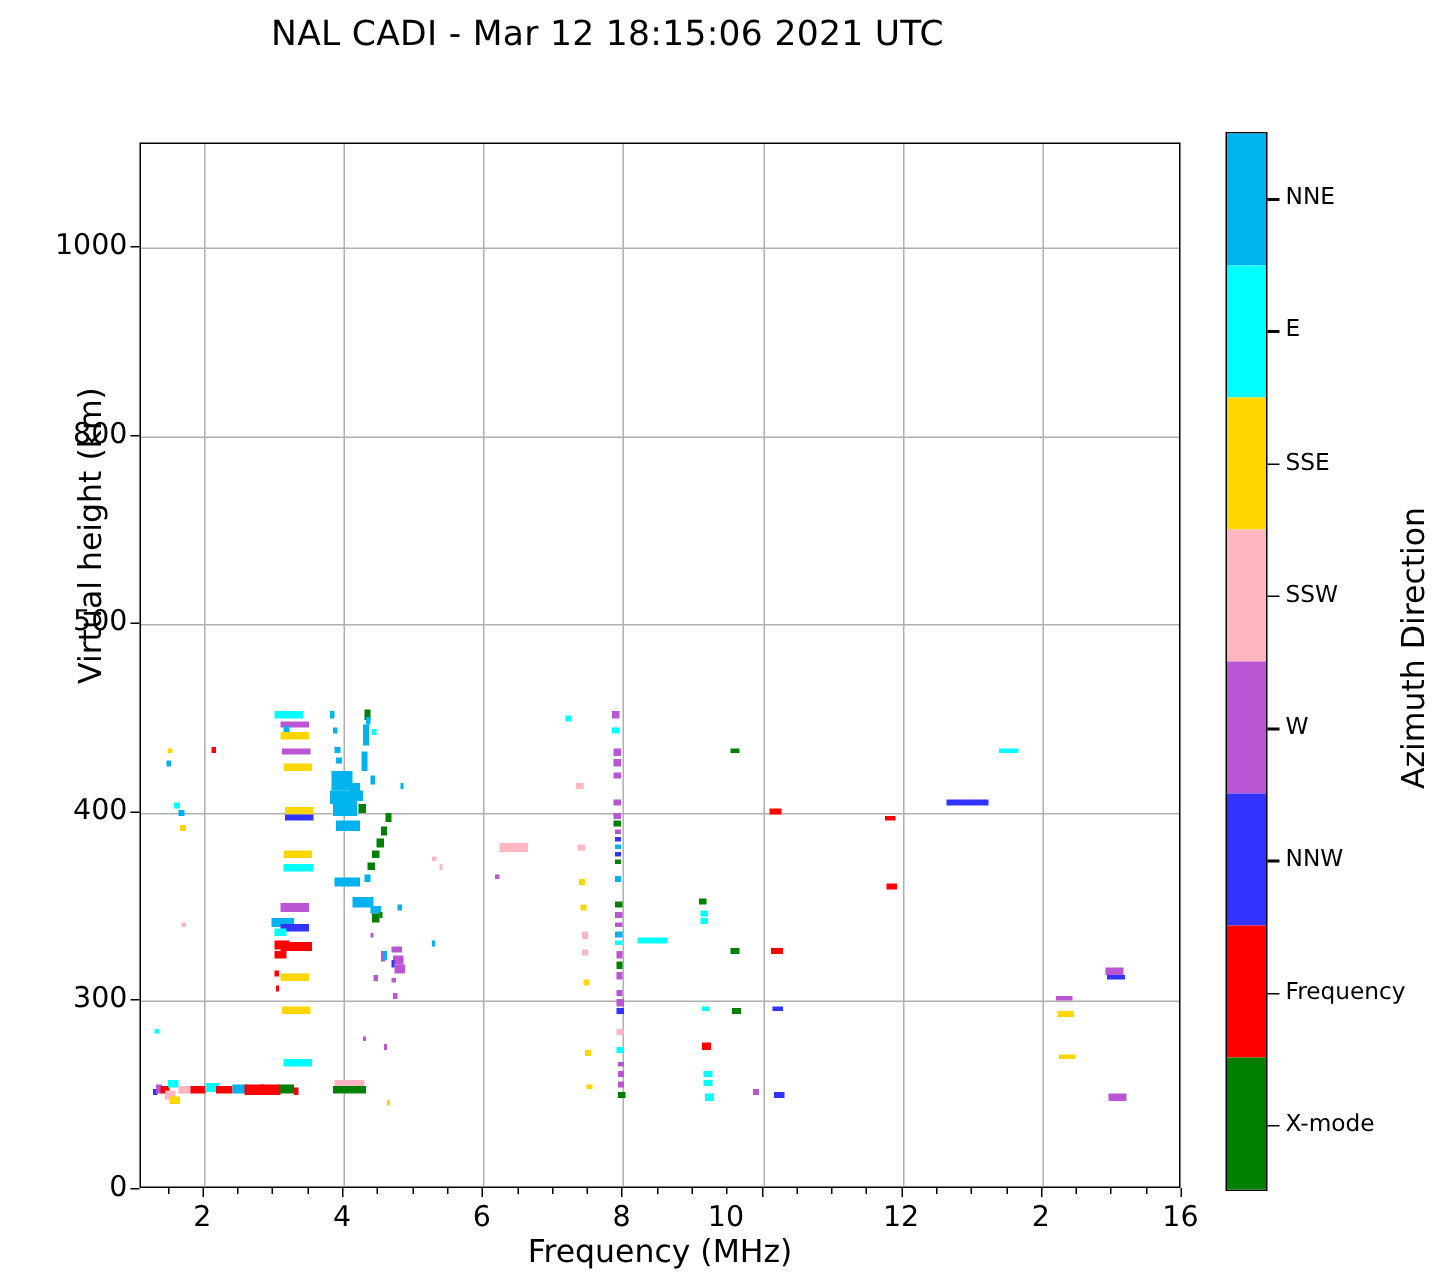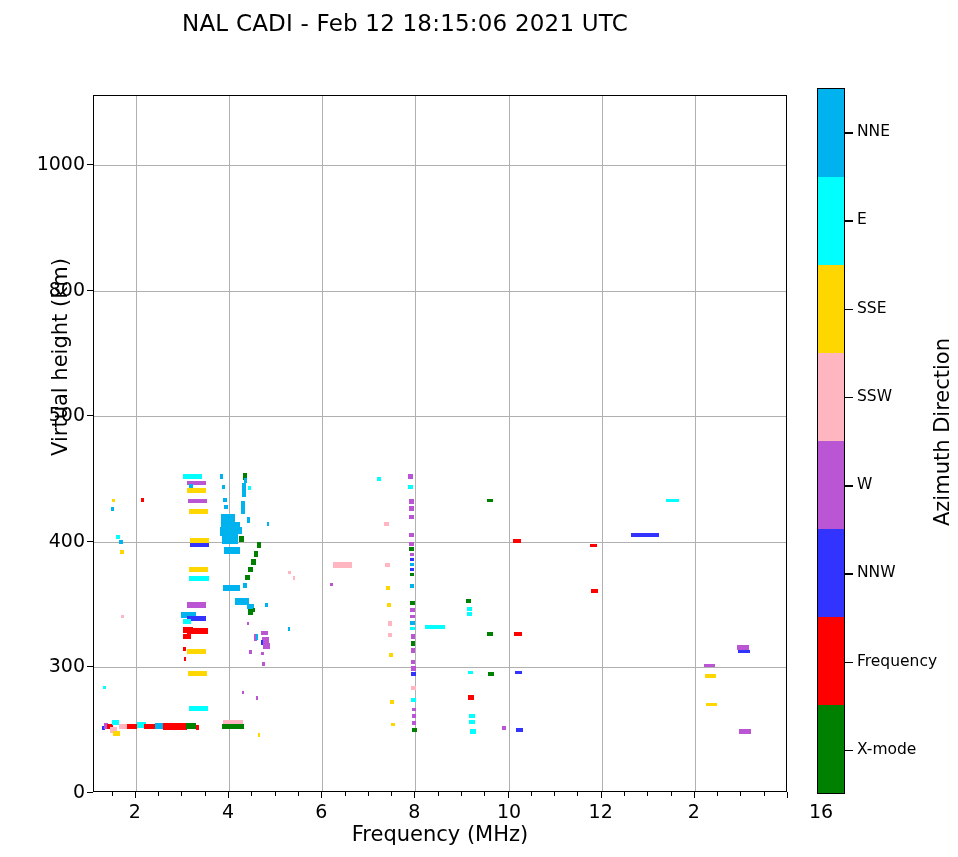--- a/index.html
+++ b/index.html
@@ -35,21 +35,21 @@
             border:1.3px solid #000;box-sizing:border-box;}
   .cb-seg{width:100%;height:12.5%;}
   .cb-tick{position:absolute;left:845px;width:8px;height:1.4px;background:#000;}
   .cb-lab{position:absolute;left:857px;font-size:15.5px;color:#000;white-space:nowrap;}
   #cb-title{position:absolute;left:812px;top:420px;width:260px;text-align:center;
             font-size:21px;transform:rotate(-90deg);transform-origin:center center;color:#000;}
 </style>
 </head>
 <body>
 
-<div id="title">NAL CADI - Feb 12 18:15:06 2021 UTC</div>
+<div id="title">NAL CADI - Mar 12 18:15:06 2021 UTC</div>
 
 <div id="plot-frame">
   <div id="grid">
       <div class="gl-v" style="left: 41.9195px;"></div>
       <div class="gl-v" style="left: 135.074px;"></div>
       <div class="gl-v" style="left: 228.228px;"></div>
       <div class="gl-v" style="left: 321.383px;"></div>
       <div class="gl-v" style="left: 414.537px;"></div>
       <div class="gl-v" style="left: 507.691px;"></div>
       <div class="gl-v" style="left: 600.846px;"></div>
@@ -229,27 +229,27 @@
 <div id="axis-decorations">
     <div class="xtick" style="left: 134.919px;"></div>
     <div class="xlab" style="left: 104.919px;">2</div>
     <div class="xtick" style="left: 228.074px;"></div>
     <div class="xlab" style="left: 198.074px;">4</div>
     <div class="xtick" style="left: 321.228px;"></div>
     <div class="xlab" style="left: 291.228px;">6</div>
     <div class="xtick" style="left: 414.383px;"></div>
     <div class="xlab" style="left: 384.383px;">8</div>
     <div class="xtick" style="left: 507.537px;"></div>
-    <div class="xlab" style="left: 479px;">10</div>
+    <div class="xlab" style="left: 454px;">10</div>
     <div class="xtick" style="left: 600.691px;"></div>
     <div class="xlab" style="left: 570.691px;">12</div>
     <div class="xtick" style="left: 693.846px;"></div>
     <div class="xlab" style="left: 663.846px;">2</div>
     <div class="xtick" style="left: 787px;"></div>
-    <div class="xlab" style="left: 791px;">16</div>
+    <div class="xlab" style="left: 757px;">16</div>
     <div class="xtick" style="height: 4px; left: 111.631px;"></div>
     <div class="xtick" style="height: 4px; left: 158.208px;"></div>
     <div class="xtick" style="height: 4px; left: 181.497px;"></div>
     <div class="xtick" style="height: 4px; left: 204.785px;"></div>
     <div class="xtick" style="height: 4px; left: 251.362px;"></div>
     <div class="xtick" style="height: 4px; left: 274.651px;"></div>
     <div class="xtick" style="height: 4px; left: 297.94px;"></div>
     <div class="xtick" style="height: 4px; left: 344.517px;"></div>
     <div class="xtick" style="height: 4px; left: 367.805px;"></div>
     <div class="xtick" style="height: 4px; left: 391.094px;"></div>

